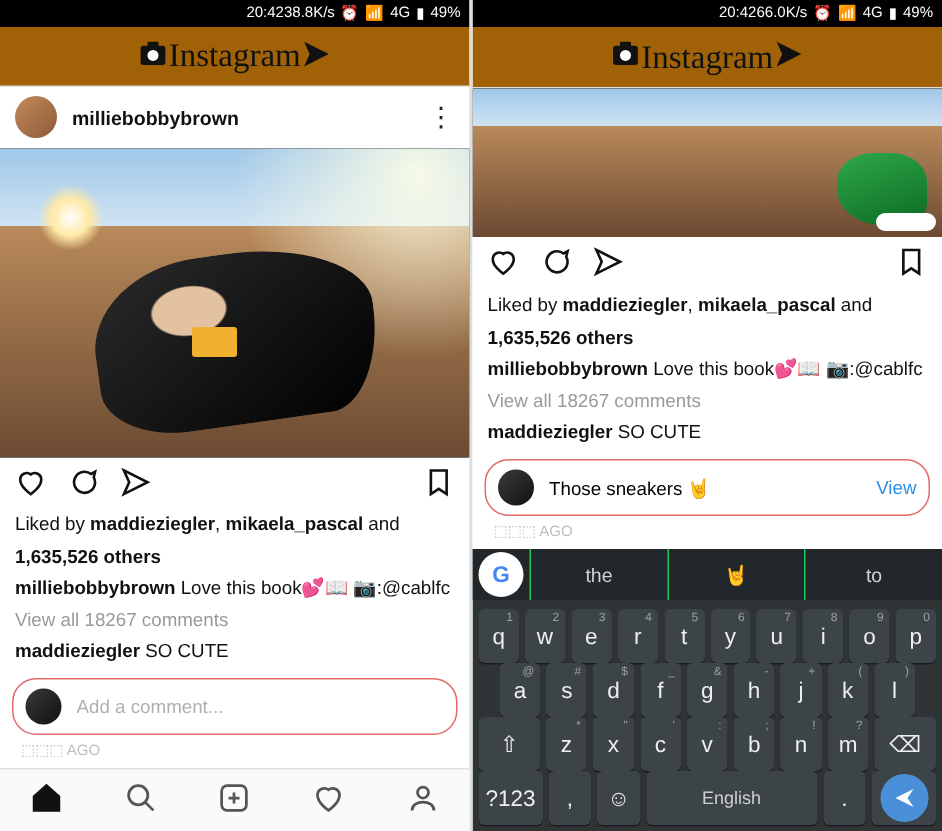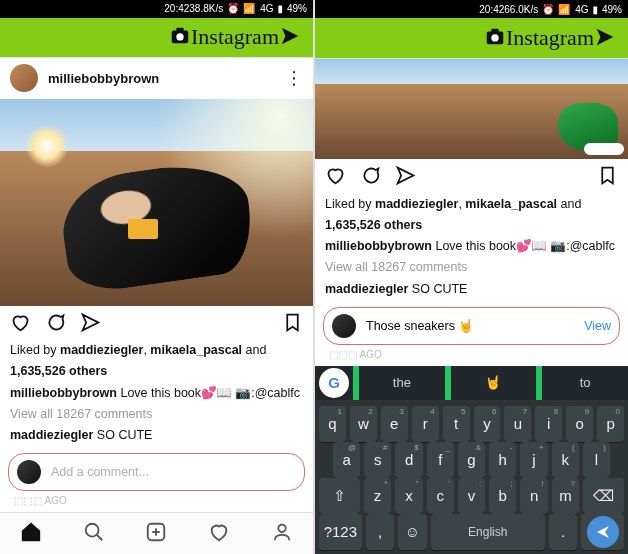--- a/index.html
+++ b/index.html
@@ -4,21 +4,21 @@
 <style>
   html,body{margin:0;padding:0;font-family:-apple-system,Helvetica,Arial,sans-serif;font-size:12px;color:#111;background:#eee}
   .stage{width:628px;height:554px;background:#fff;position:relative;overflow:hidden}
   .phone{position:absolute;top:0;width:313px;height:554px;background:#fff;display:flex;flex-direction:column;overflow:hidden}
   .phone.left{left:0;border-right:2px solid #ddd}
   .phone.right{left:315px}
   
   .status{height:18px;background:#000;color:#fff;display:flex;align-items:center;justify-content:flex-end;font-size:10px;padding:0 6px}
   .status .r{display:flex;align-items:center;gap:4px}
   
-  .ighead{height:40px;border-bottom:1px solid #e0e0e0;display:flex;align-items:center;justify-content:flex-end;padding:0 12px;background:#84cc16}
+  .ighead{height:40px;border-bottom:1px solid #e0e0e0;display:flex;align-items:center;justify-content:center;padding:0 12px;background:#a16207}
   .ighead .logo{font-family:"Brush Script MT","Segoe Script",cursive;font-size:22px;font-weight:500}
   .ighead svg{width:22px;height:22px;fill:#111}
   
   .posthead{height:42px;display:flex;align-items:center;padding:0 10px;gap:10px}
   .avatar{width:28px;height:28px;border-radius:50%;background:linear-gradient(135deg,#c48a5a,#8d5a3a);display:inline-block}
   .avatar.dark{width:24px;height:24px;background:linear-gradient(135deg,#3a3a3a,#111)}
   .posthead .uname{font-weight:600;font-size:13px;flex:1}
   .dots{font-size:18px;color:#222}
   
   .photo{width:100%;background:#000;position:relative;overflow:hidden}
@@ -51,21 +51,21 @@
   .tabs svg{width:22px;height:22px;fill:none;stroke:#555;stroke-width:2}
   .tabs .home svg{fill:#111;stroke:#111}
   
   .kb{flex:1;display:flex;flex-direction:column;background:#2e3436;color:#e8eaed;position:relative}
   .sugg{height:34px;background:#21272b;display:flex;align-items:center;font-size:13px}
   .sugg .g{width:30px;height:30px;margin:0 4px;border-radius:50%;display:flex;align-items:center;justify-content:center;background:#fff;font-weight:700;font-size:15px}
   .sugg .g span:nth-child(1){color:#4285F4}
   .sugg .g span:nth-child(2){color:#EA4335}
   .sugg .g span:nth-child(3){color:#FBBC05}
   .sugg .g span:nth-child(4){color:#34A853}
-  .sugg .sitem{flex:1;text-align:center;color:#cfd3d6;border-left:6px solid #22c55e;height:100%;display:flex;align-items:center;justify-content:center}
+  .sugg .sitem{flex:1;text-align:center;color:#cfd3d6;border-left:1px solid #22c55e;height:100%;display:flex;align-items:center;justify-content:center}
   .kb .rows{flex:1;display:flex;flex-direction:column;justify-content:space-around;padding:6px 4px 4px}
   .kb .krow{display:flex;gap:4px;justify-content:center}
   .kb .key{background:#3d4447;border-radius:4px;flex:1;height:36px;display:flex;align-items:center;justify-content:center;position:relative;font-size:15px;color:#eceff1;box-shadow:0 1px 0 #1a1d1f}
   .kb .key .sup{position:absolute;top:1px;right:4px;font-size:8px;color:#9aa0a4}
   .kb .key.wide{flex:1.5}
   .kb .key.space{flex:4;font-size:12px;color:#cbd0d3}
   .kb .sendcircle{width:32px;height:32px;border-radius:50%;background:#4a90d9;display:flex;align-items:center;justify-content:center}
   .kb .sendcircle svg{width:16px;height:16px;fill:#fff}
   .flexfill{flex:1}
 </style>

